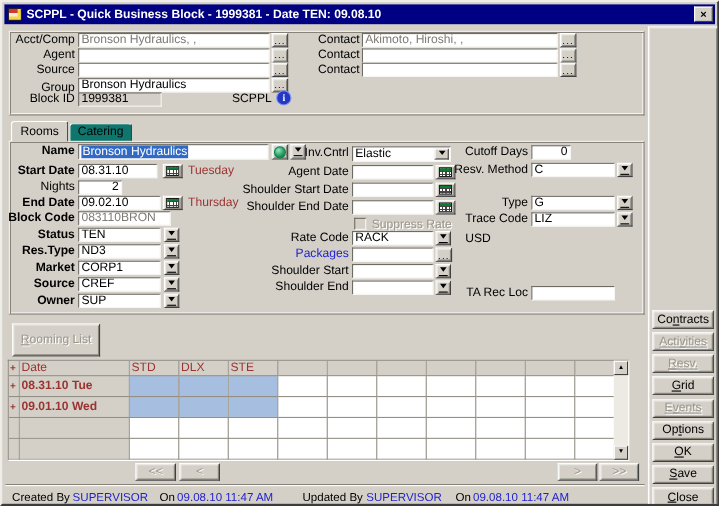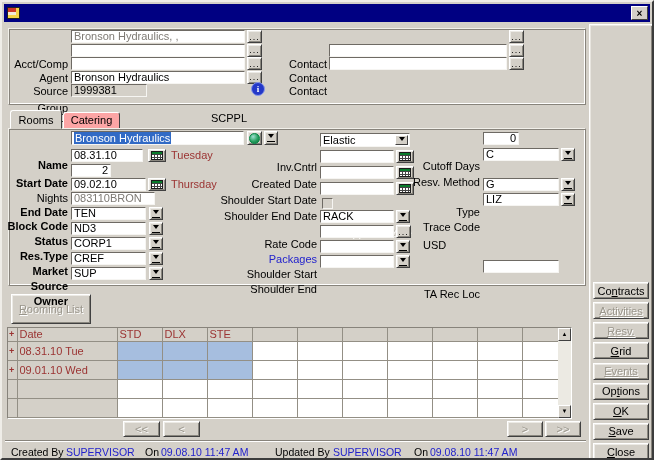--- a/index.html
+++ b/index.html
@@ -21,21 +21,21 @@
     box-shadow:inset -3px -3px 0 #f7d648; }
   .closebtn { margin-left:auto; margin-right:2px; width:17px; height:14px;
     background:#d4d0c8; border:1px solid; border-color:#fff #404040 #404040 #fff;
     font:bold 10px "Liberation Sans",sans-serif; line-height:11px; text-align:center; cursor:default; }
   
   .frame { position:absolute; border:1px solid; border-color:#f2f0ea #87837b #87837b #f2f0ea;
     box-shadow:inset 1px 1px 0 #87837b, inset -1px -1px 0 #fff; }
   .panel { position:absolute; background:#d4d0c8; border:1px solid; border-color:#fff #404040 #404040 #fff;
     box-shadow:inset 1px 1px 0 #e8e5df, inset -1px -1px 0 #87837b; }
   
-  .lbl { position:absolute; text-align:right; white-space:nowrap; height:13px; line-height:13px;margin-top:28px; }
+  .lbl { position:absolute; text-align:right; white-space:nowrap; height:13px; line-height:13px; }
   .lbl.blue { color:var(--link,#2222cc); }
   .lbl.gray { color:#9a968c; text-shadow:1px 1px 0 #fff; }
   .fld { position:absolute; height:13px; background:#fff; border:1px solid;
     border-color:#6e6a64 #f6f5f2 #f6f5f2 #6e6a64; padding:0 2px; line-height:11px;
     white-space:nowrap; overflow:hidden; }
   .fld.tall { height:14px; line-height:12px; }
   .fld.dis { color:#7e7a74; }
   .fld.graybg { background:#d4d0c8; }
   .fld.num { text-align:right; }
   .sel { background:var(--sel,#316ac5); color:#fff; padding:0 1px; }
@@ -58,30 +58,30 @@
     border:1px solid #084; }
   .combo { display:flex; align-items:center; justify-content:space-between; padding-right:1px; }
   .ddbtn { display:flex; align-items:center; justify-content:center; width:13px; height:10px;
     background:#d4d0c8; border:1px solid; border-color:#fff #404040 #404040 #fff; }
   .chk { position:absolute; width:11px; height:11px; background:#d4d0c8;
     border:1px solid; border-color:#6e6a64 #f6f5f2 #f6f5f2 #6e6a64; }
   
   .tab { position:absolute; background:#d4d0c8; text-align:center;
     border:1px solid; border-color:#fff #404040 #d4d0c8 #fff; border-radius:3px 3px 0 0; }
   .tab.active { z-index:3; }
-  .tab.inactive { border-bottom:1px solid #87837b; z-index:1; background:#fca5a5; }
+  .tab.inactive { border-bottom:1px solid #87837b; z-index:1; background:#0f766e; }
   
   .grid-wrap { position:absolute; left:5px; top:325px; width:565px; height:92px;
     background:#fff; border:1px solid; border-color:#87837b #fff #fff #87837b; }
   .tbl-clip { position:absolute; left:0; top:0; right:13px; bottom:0; overflow:hidden; }
   table.grid { border-collapse:collapse; table-layout:fixed; }
   table.grid th, table.grid td { border-right:1px solid #938f85; border-bottom:1px solid #938f85;
     font-weight:normal; text-align:left; padding:0 2px; overflow:hidden; white-space:nowrap; }
   table.grid thead th { height:13px; background:#d4d0c8; color:var(--maroon,#9b3332); }
-  table.grid tbody td { height:19px; }
+  table.grid tbody td { height:19px;font-weight:bold; }
   table.grid .mk { background:#d4d0c8; border-right:1px solid #938f85; color:var(--maroon,#9b3332);
     font-weight:bold; font-size:9px; padding:0 1px; }
   table.grid td.datec { background:#d4d0c8; color:var(--maroon,#9b3332); }
   table.grid td.hl { background:var(--hl,#a6bedf); }
   .vscroll { position:absolute; right:0; top:0; bottom:0; width:13px; background:#eceae3;
     display:flex; flex-direction:column; }
   .sbtn { width:13px; height:13px; background:#d4d0c8; border:1px solid; border-color:#fff #404040 #404040 #fff;
     font-size:6px; line-height:11px; text-align:center; color:#000; padding:0; }
   .sbtn.dn { margin-top:auto; }
   
@@ -98,20 +98,21 @@
   .hline { position:absolute; left:3px; top:438px; width:581px; height:2px;
     border-top:1px solid #87837b; border-bottom:1px solid #fff; }
 </style>
 </head>
 <body>
 
 <div id="win">
 
   <div class="titlebar">
     <span class="appico"></span>
+    <span class="ttl">SCPPL - Quick Business Block - 1999381 - Date TEN: 09.08.10</span>
     <button class="closebtn">×</button>
   </div>
 
   <div class="frame" style="left:6px;top:26px;width:578px;height:77px"></div>
 
   <div class="lbl" style="left:2px;top:28px;width:64px">Acct/Comp</div>
   <div class="fld dis" style="left:69px;top:28px;width:174px">Bronson Hydraulics, ,</div>
   <button class="btn b3" style="left:245px;top:28px">...</button>
 
   <div class="lbl" style="left:2px;top:41.5px;width:64px">Agent</div>
@@ -125,20 +126,21 @@
   <div class="lbl" style="left:2px;top:72px;width:64px">Group</div>
   <div class="fld" style="left:69px;top:68.5px;width:174px">Bronson Hydraulics</div>
   <button class="btn b3" style="left:245px;top:68.5px">...</button>
 
   <div class="lbl" style="left:2px;top:82px;width:64px">Block ID</div>
   <div class="fld graybg" style="left:69px;top:82px;width:76px">1999381</div>
   <div class="lbl" style="left:195px;top:82px;width:50px">SCPPL</div>
   <button class="abs" style="left:249px;top:80px;width:14px;height:14px;border-radius:50%;background:#2438c8;color:#fff;border:1px solid #8898e8;font:bold 9px 'Liberation Serif',serif;line-height:12px;text-align:center;padding:0">i</button>
 
   <div class="lbl" style="left:270px;top:28px;width:55px">Contact</div>
+  <div class="fld dis" style="left:327px;top:28px;width:178px">Akimoto, Hiroshi, ,</div>
   <button class="btn b3" style="left:507px;top:28px">...</button>
 
   <div class="lbl" style="left:270px;top:41.5px;width:55px">Contact</div>
   <div class="fld" style="left:327px;top:41.5px;width:178px"></div>
   <button class="btn b3" style="left:507px;top:41.5px">...</button>
 
   <div class="lbl" style="left:270px;top:55px;width:55px">Contact</div>
   <div class="fld" style="left:327px;top:55px;width:178px"></div>
   <button class="btn b3" style="left:507px;top:55px">...</button>
 
@@ -213,21 +215,21 @@
       </button>
 
     <div class="lbl" style="left:240px;top:131px;width:75px">Inv.Cntrl</div>
     <div class="fld tall combo" style="left:318px;top:131px;width:90px">
       <span>Elastic</span>
         <i class="ddbtn">
           <i class="tri"></i>
         </i>
     </div>
 
-    <div class="lbl" style="left:210px;top:148px;width:105px">Created Date</div>
+    <div class="lbl" style="left:210px;top:148px;width:105px">Agent Date</div>
     <div class="fld" style="left:318px;top:148px;width:74px"></div>
     <button class="btn cal" style="left:394px;top:148px;width:18px;height:13px">
         <i class="calico"></i>
       </button>
 
     <div class="lbl" style="left:210px;top:164px;width:105px">Shoulder Start Date</div>
     <div class="fld" style="left:318px;top:164px;width:74px"></div>
     <button class="btn cal" style="left:394px;top:164px;width:18px;height:13px">
         <i class="calico"></i>
       </button>

